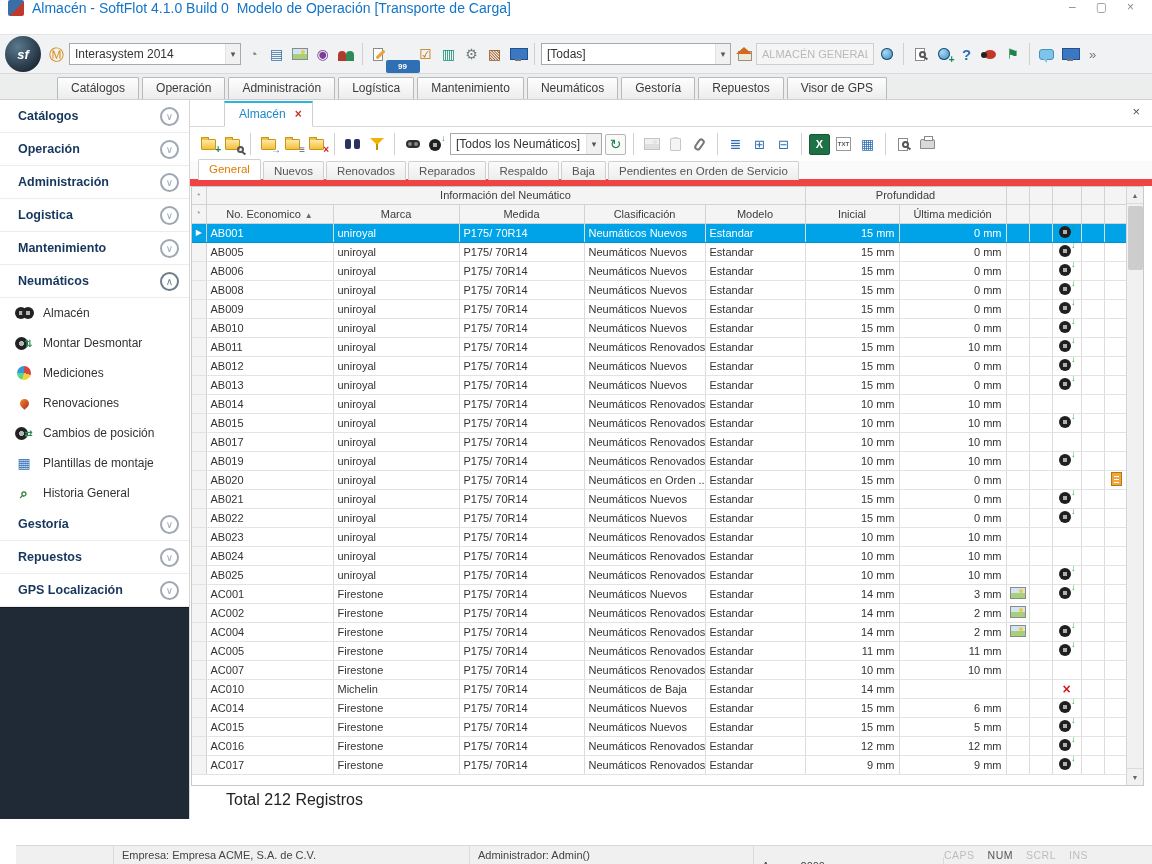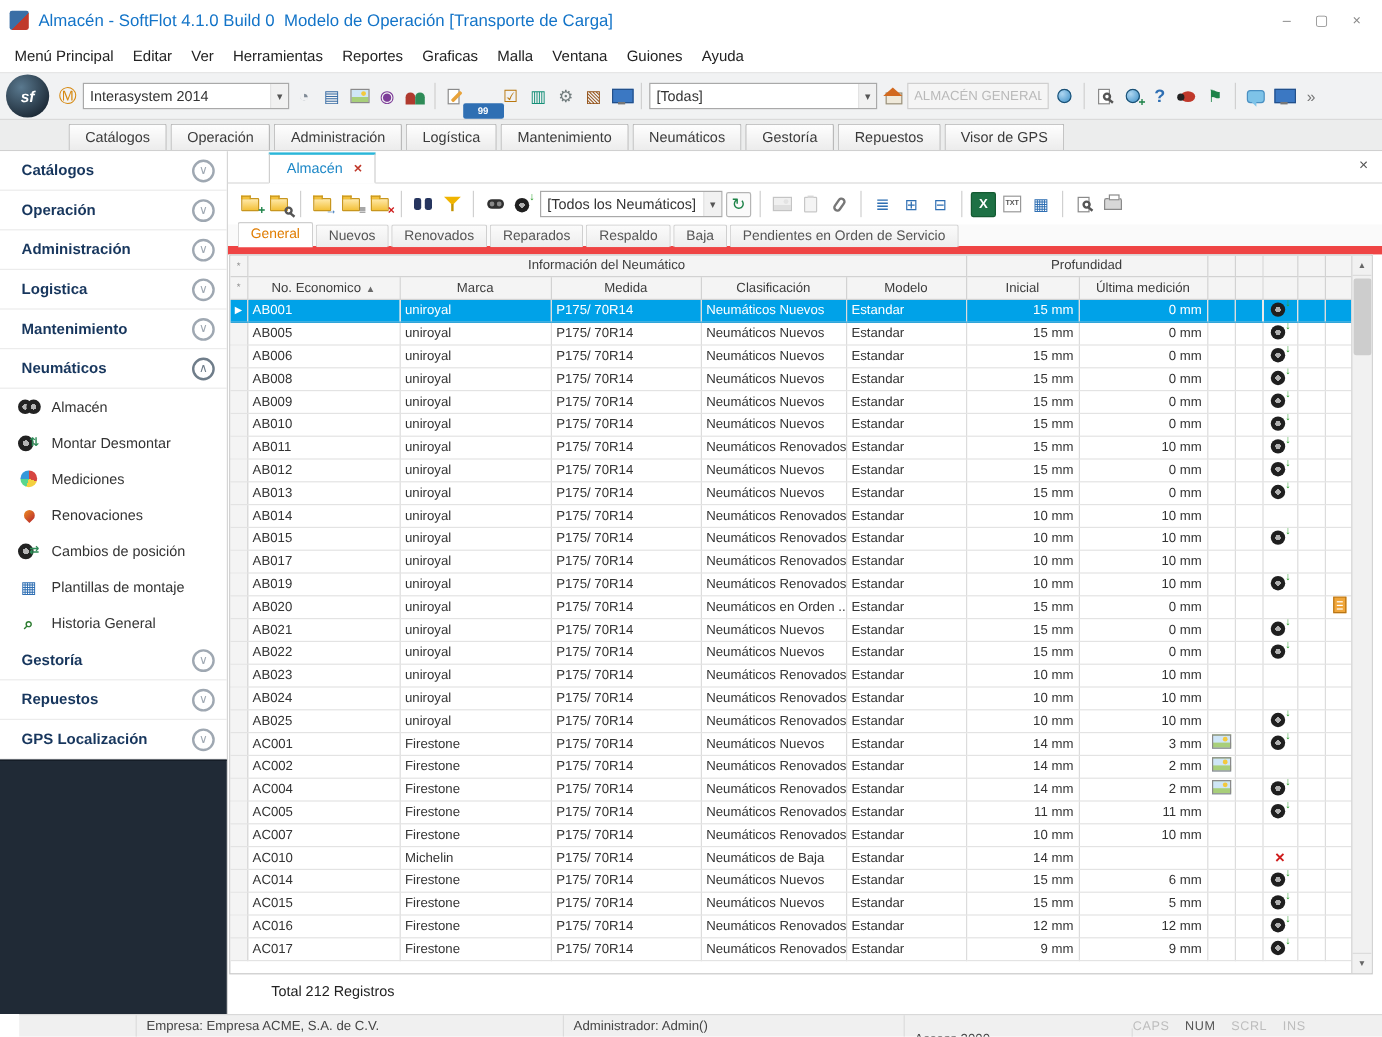--- a/index.html
+++ b/index.html
@@ -1,21 +1,21 @@
 <!DOCTYPE html>
 <html><head>
 <meta charset="utf-8">
 <style>
   * { box-sizing: border-box; }
   html,body { margin:0; padding:0; }
   body { width:1152px; height:864px; position:relative; overflow:hidden; background:#fff;
          font-family:"Liberation Sans","DejaVu Sans",sans-serif; font-size:12px; color:#333; }
 
   
-  .titlebar { height:34px; display:flex; align-items:center; padding:0 8px; background:#fff; }
+  .titlebar { height:34px; display:flex; align-items:flex-start; padding:0 8px; background:#fff; }
   .app-ico { width:16px; height:16px; margin-right:8px; flex:none; border-radius:2px;
              background:linear-gradient(135deg,#3a6ea5 55%,#c0392b 55%); }
   .title { color:#1374c8; font-size:14px; white-space:pre; }
   .wbtns { margin-left:auto; display:flex; gap:20px; color:#8a8a8a; font-size:12px; padding-right:10px; }
 
   
   .menubar { height:26px; display:flex; align-items:center; padding-left:4px; background:#fff; }
   .mitem { padding:4px 8px; font-size:12.5px; color:#222; }
 
   
@@ -95,21 +95,21 @@
   tr.selrow td.selcol { background:#00a2e8; color:#fff; }
   .sort { color:#6a6a6a; font-size:8px; margin-left:4px; }
 
   .vscroll { position:absolute; top:0; right:0; width:17px; height:100%; background:#f1f1f1;
              border-left:1px solid #d5d5d5; }
   .sbbtn { height:17px; display:flex; align-items:center; justify-content:center; font-size:7px; color:#666;
            border-bottom:1px solid #dcdcdc; }
   .sbbtn.down { position:absolute; bottom:0; width:100%; border-top:1px solid #dcdcdc; border-bottom:none; }
   .sbthumb { position:absolute; top:19px; left:1px; width:15px; height:64px; background:#cdcdcd; border-radius:2px; }
 
-  .totalrow { height:28px; display:flex; align-items:center; padding-left:36px; font-size:12px; color:#222; }
+  .totalrow { height:28px; display:flex; align-items:center; padding-left:36px; font-size:16px; color:#222; }
 
   
   .statusbar { position:absolute; left:16px; bottom:0; width:1152px; height:19px; background:#f0f0f0;
                border-top:1px solid #d9d9d9; display:flex; align-items:center; font-size:11px; color:#444; }
   .sseg { height:100%; display:flex; align-items:center; padding:0 8px; border-right:1px solid #dcdcdc;
           white-space:nowrap; overflow:hidden; flex:none; }
   .sflags { margin-left:auto; display:flex; gap:13px; padding-right:95px; color:#bdbdbd; font-size:10.5px;
             letter-spacing:.5px; }
   .sflags .on { color:#555; }
 
@@ -207,32 +207,20 @@
   <div class="titlebar">
     <span class="app-ico"></span>
     <span class="title">Almacén - SoftFlot 4.1.0 Build 0  Modelo de Operación [Transporte de Carga]</span>
     <span class="wbtns">
       <span>–</span>
       <span>▢</span>
       <span>×</span>
     </span>
   </div>
 
-  <div class="menubar" id="menubar">
-      <span class="mitem">Menú Principal</span>
-      <span class="mitem">Editar</span>
-      <span class="mitem">Ver</span>
-      <span class="mitem">Herramientas</span>
-      <span class="mitem">Reportes</span>
-      <span class="mitem">Graficas</span>
-      <span class="mitem">Malla</span>
-      <span class="mitem">Ventana</span>
-      <span class="mitem">Guiones</span>
-      <span class="mitem">Ayuda</span>
-    </div>
 
   <div class="toolbar" id="toolbar">
     <span class="logo">sf</span>
   <span class="ic" style="color: rgb(214, 137, 16); font-size: 15px;">Ⓜ</span>
       <span class="combo" style="width: 172px;">
         <span class="cval">Interasystem 2014</span>
         <span class="carr">▾</span>
       </span>
       <span class="ic" style="color: rgb(128, 139, 150); font-size: 14px;">◔</span>
       <span class="ic" style="color: rgb(59, 110, 165); font-size: 14px;">▤</span>

